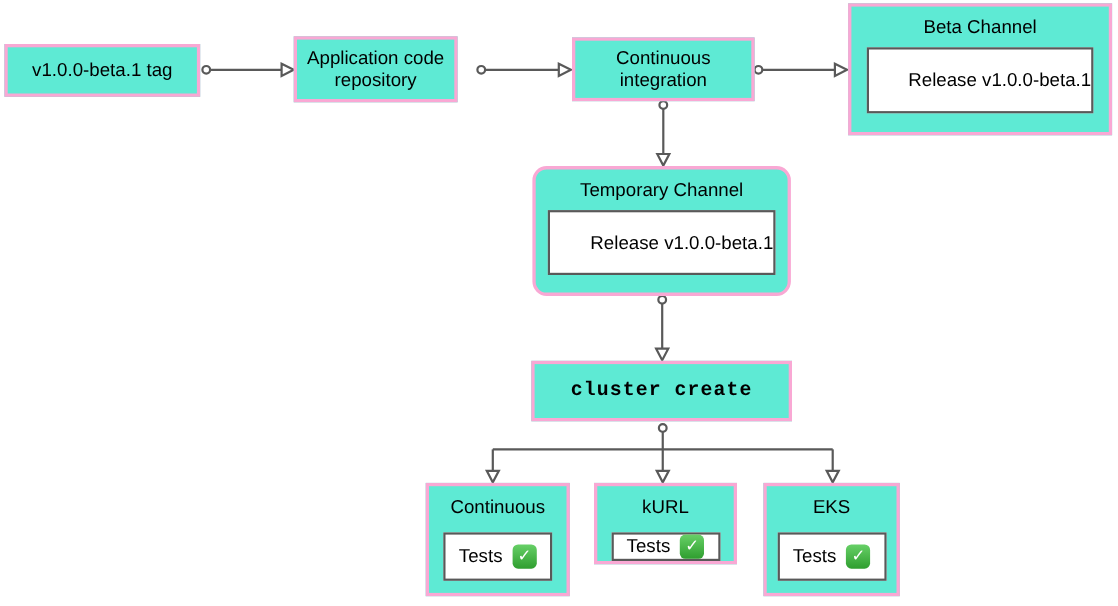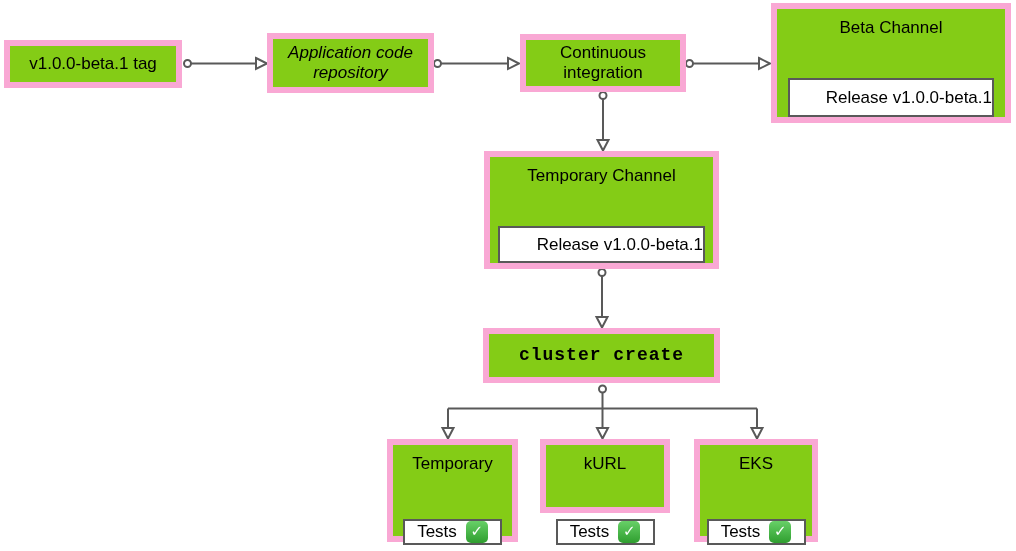--- a/index.html
+++ b/index.html
@@ -36,23 +36,22 @@
   }
   .wires polygon {
     stroke: #595959;
     stroke-width: 2;
     fill: #ffffff;
     stroke-linejoin: miter;
   }
   .node {
     position: absolute;
     box-sizing: border-box;
-    border: 6px solid #f9a8d4;
-    background: #84cc16;
-    gap: 32px;
+    border: 3px solid #f9a8d4;
+    background: #5eead4;
   }
   .simple {
     display: flex;
     align-items: center;
     justify-content: center;
     text-align: center;
     font-size: 17px;
     line-height: 1.18;
   }
   .simple .lbl {
@@ -160,48 +159,48 @@
       <polygon points="597,428 602.5,438.5 608,428"></polygon>
       <line x1="757" y1="408.5" x2="757" y2="428"></line>
       <polygon points="751.5,428 757,438.5 762.5,428"></polygon>
     </g>
   </svg>
 
   <div class="node simple" style="left:4px; top:40px; width:178px; height:48px;">
     <span class="lbl" style="max-width:170px;">v1.0.0-beta.1 tag</span>
   </div>
 
-  <div class="node simple" style="left:267px; top:33px; width:167px; height:60px;font-style:italic;">
+  <div class="node simple" style="left:267px; top:33px; width:149px; height:60px;">
     <span class="lbl">Application code repository</span>
   </div>
 
   <div class="node simple" style="left:520px; top:34px; width:166px; height:58px;">
     <span class="lbl" style="max-width:110px;">Continuous integration</span>
   </div>
 
   <div class="node group" style="left:771px; top:3px; width:240px; height:120px;">
     <div class="group-title">Beta Channel</div>
     <div class="inner-box" style="width:206px; height:60px;">
       <span>Release v1.0.0-beta.1</span>
     </div>
   </div>
 
-  <div class="node group" style="left:484px; top:151px; width:235px; height:118px;">
+  <div class="node group" style="left:484px; top:151px; width:235px; height:118px;border-radius:13px;">
     <div class="group-title">Temporary Channel</div>
     <div class="inner-box" style="width:207px; height:59px;">
       <span>Release v1.0.0-beta.1</span>
     </div>
   </div>
 
   <div class="node simple" style="left:483px; top:328px; width:237px; height:55px;">
     <span class="lbl mono" style="max-width:220px;">cluster create</span>
   </div>
 
   <div class="node group" style="left:387px; top:439px; width:131px; height:103px;">
-    <div class="group-title">Temporary</div>
+    <div class="group-title">Continuous</div>
     <div class="tests-box">
       <span>Tests</span>
       <span class="check-icon">
         <span class="check-glyph">✓</span>
       </span>
     </div>
   </div>
 
   <div class="node group" style="left:540px; top:439px; width:130px; height:74px;">
     <div class="group-title">kURL</div>

